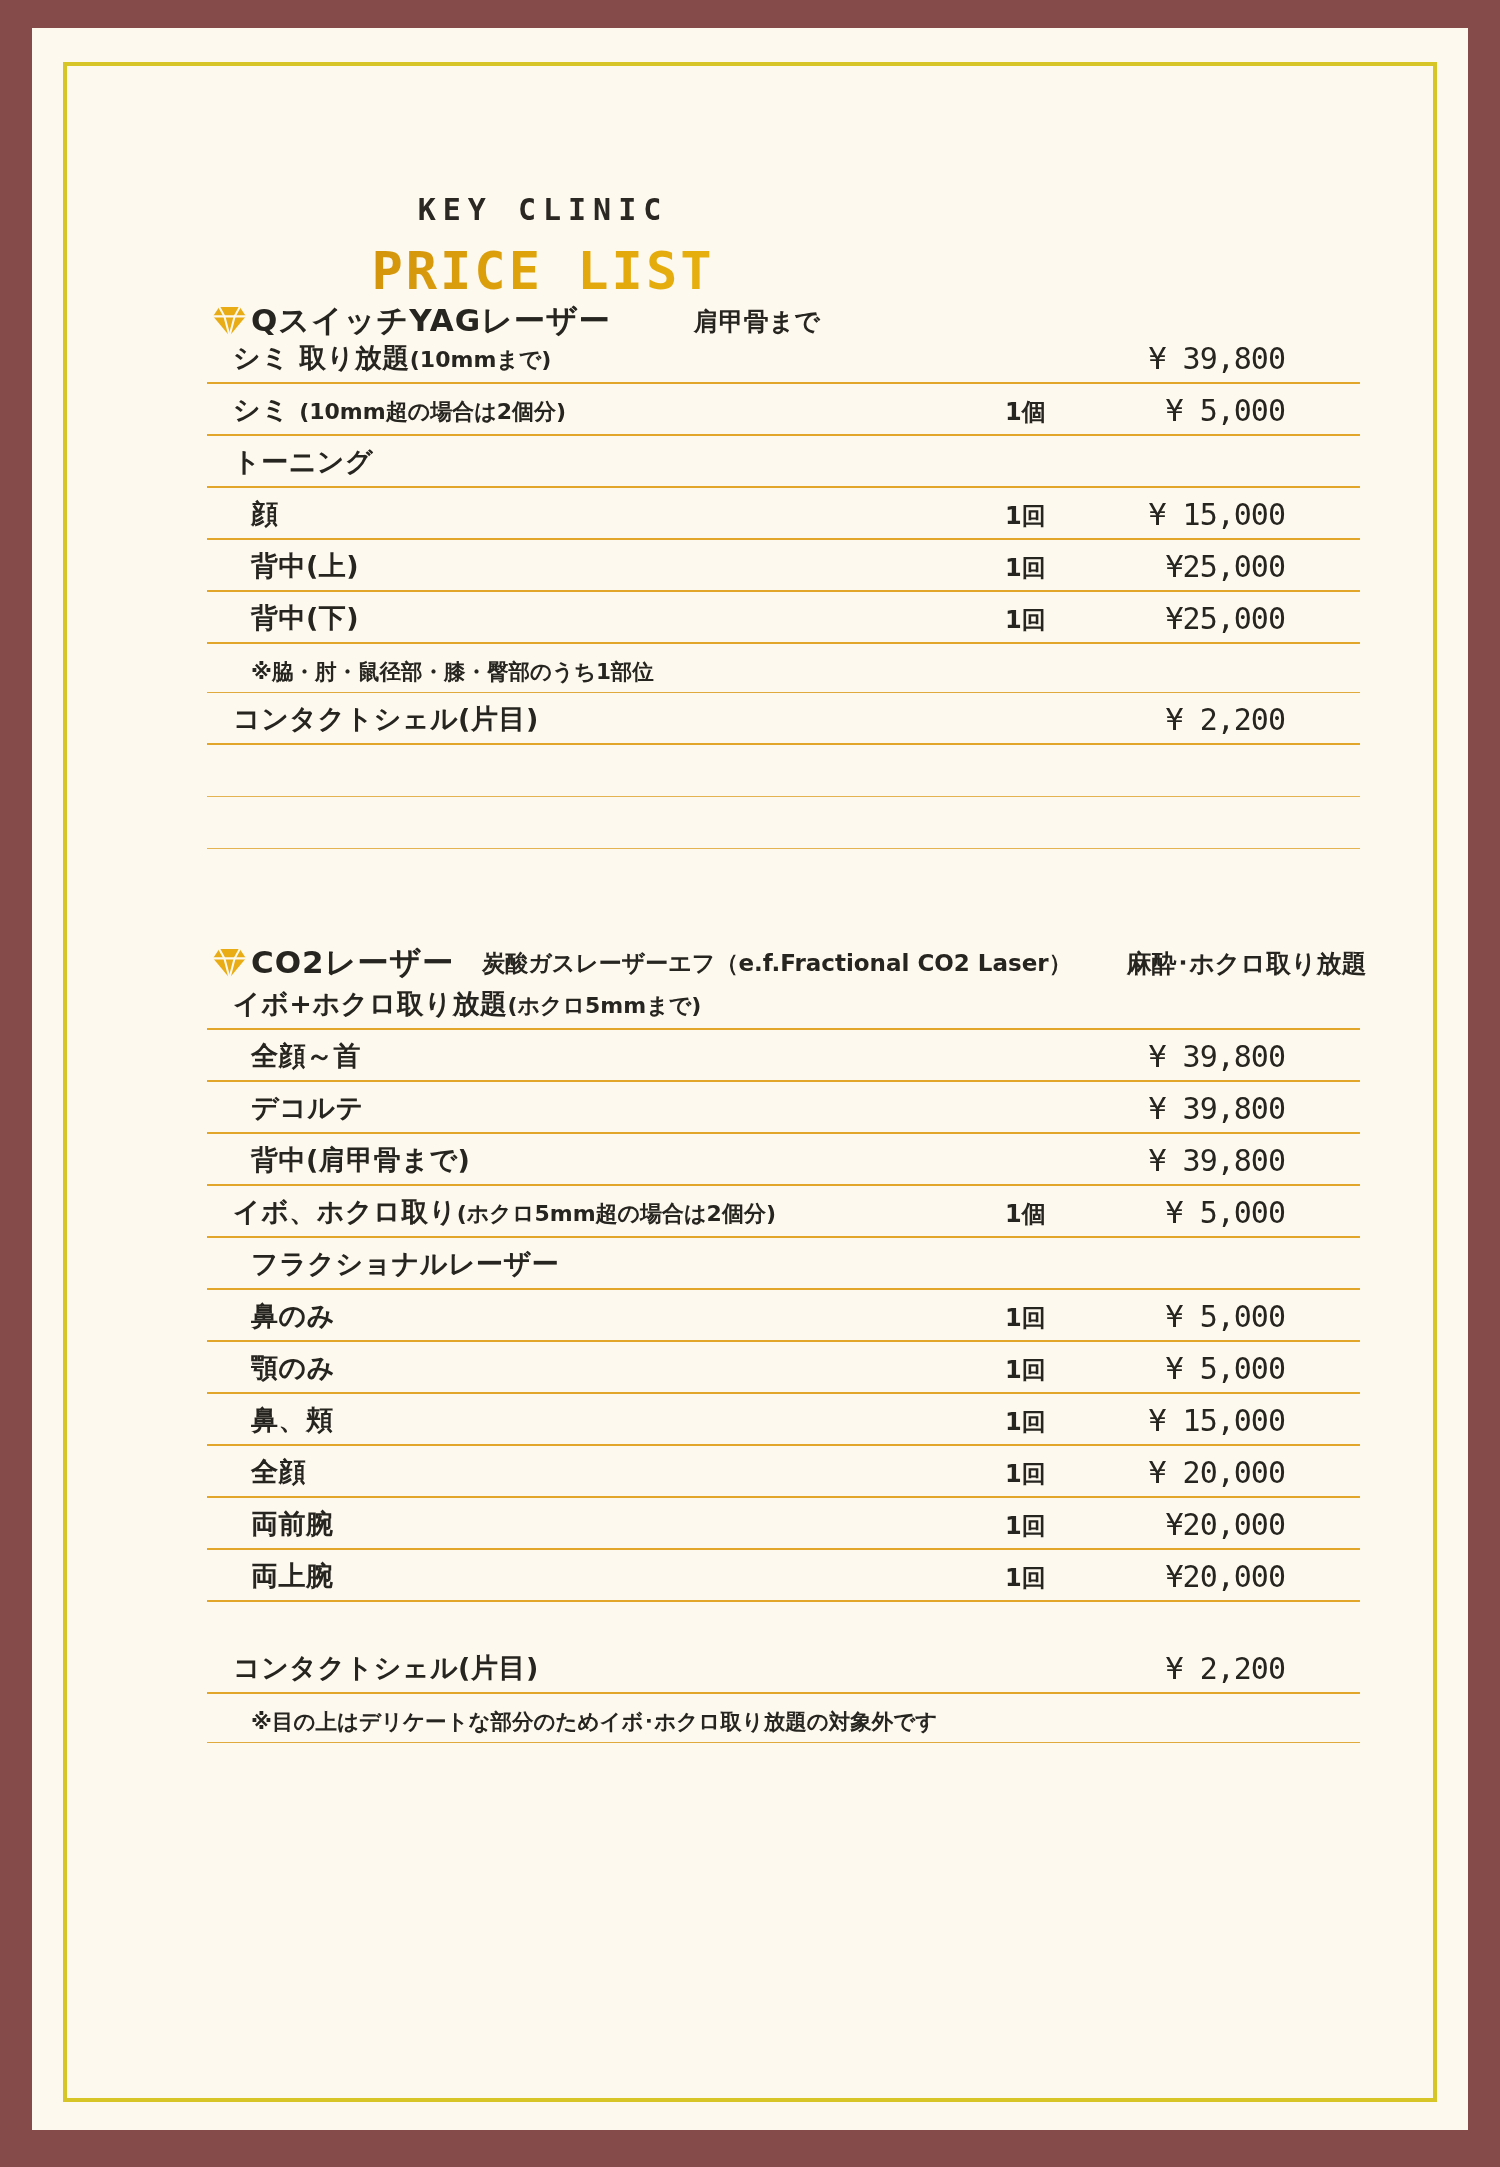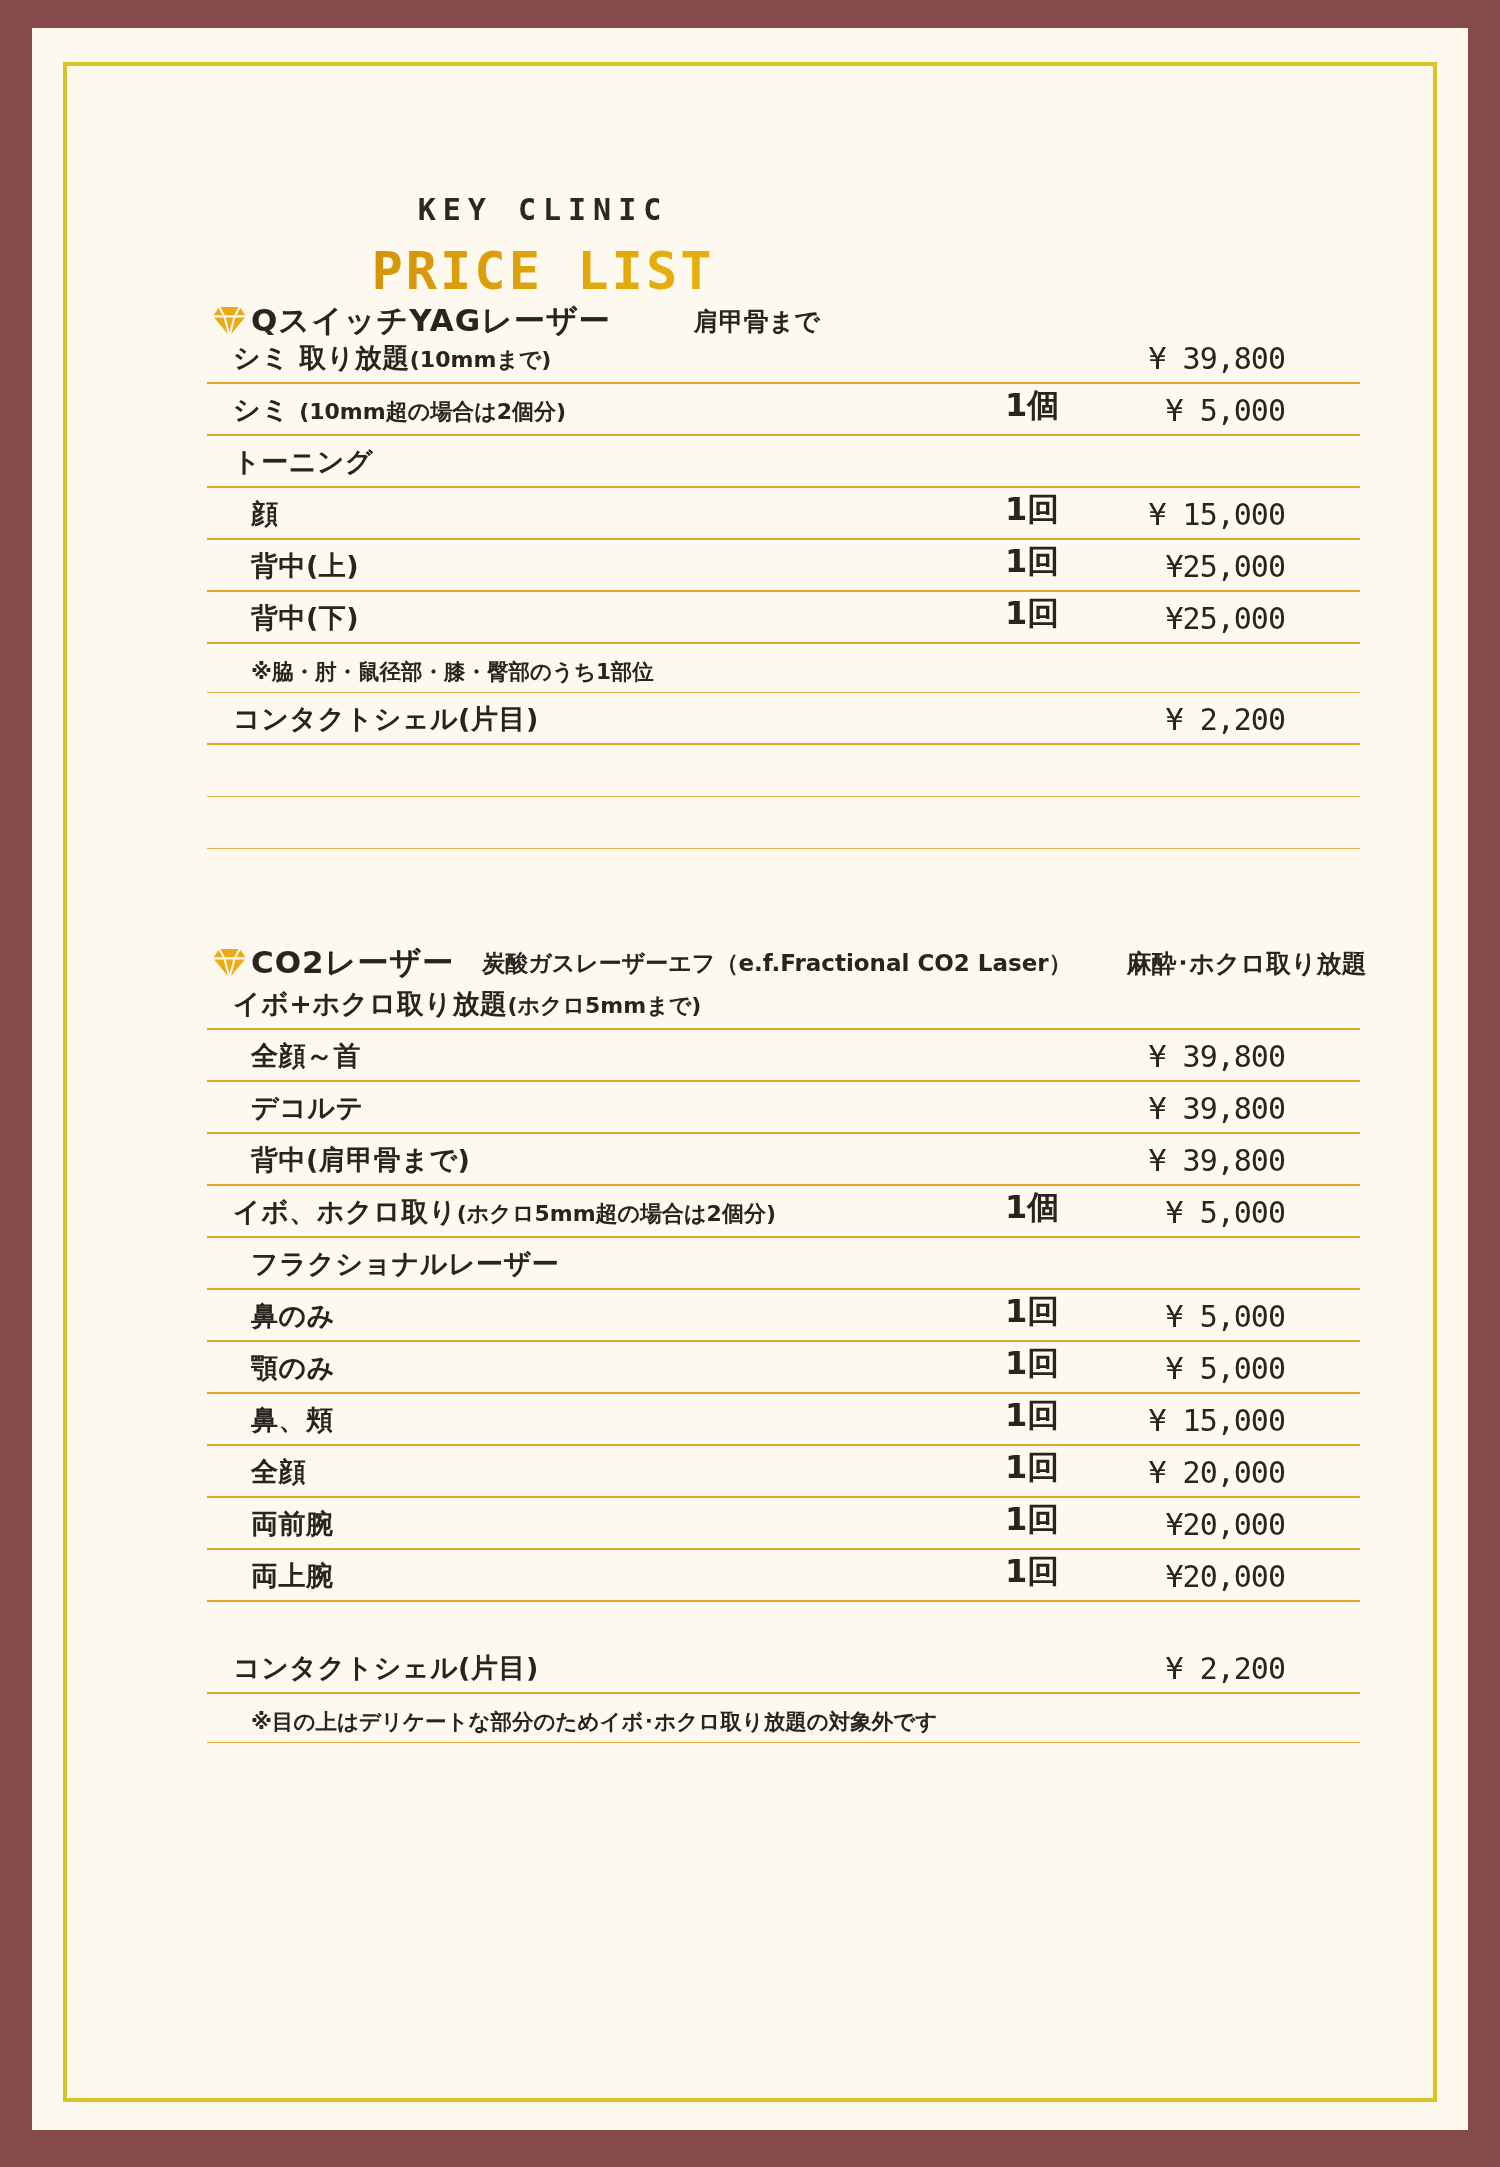--- a/index.html
+++ b/index.html
@@ -43,21 +43,21 @@
   .sec1 .rows .row:first-child{height:42px}
   .sec2 .rows .row:first-child{height:46px}
   .row.note{height:49px;border-bottom-width:1px;border-bottom-color:#E0AA3C}
   .row.empty{height:52px;border-bottom-width:1px;border-bottom-color:#E4B452}
   .row.gap{margin-top:40px}
   .label{flex:1;font-size:27px;font-weight:bold;letter-spacing:.5px;white-space:nowrap;overflow:hidden}
   .label .small{font-size:22px;font-weight:bold;letter-spacing:0}
   .ind0{padding-left:26px}
   .ind1{padding-left:44px}
   .row.note .label{font-size:21.5px;letter-spacing:0}
-  .qty{flex:0 0 100px;font-size:32px;font-weight:bold;white-space:nowrap}
+  .qty{flex:0 0 100px;font-size:24px;font-weight:bold;white-space:nowrap}
   .price{
     flex:0 0 180px;margin-right:75px;text-align:right;
     font-family:"DejaVu Sans Mono",monospace;
     font-size:30px;font-weight:500;letter-spacing:-1px;white-space:nowrap;
   }
 </style>
 </head>
 <body>
 
 <div class="page">

